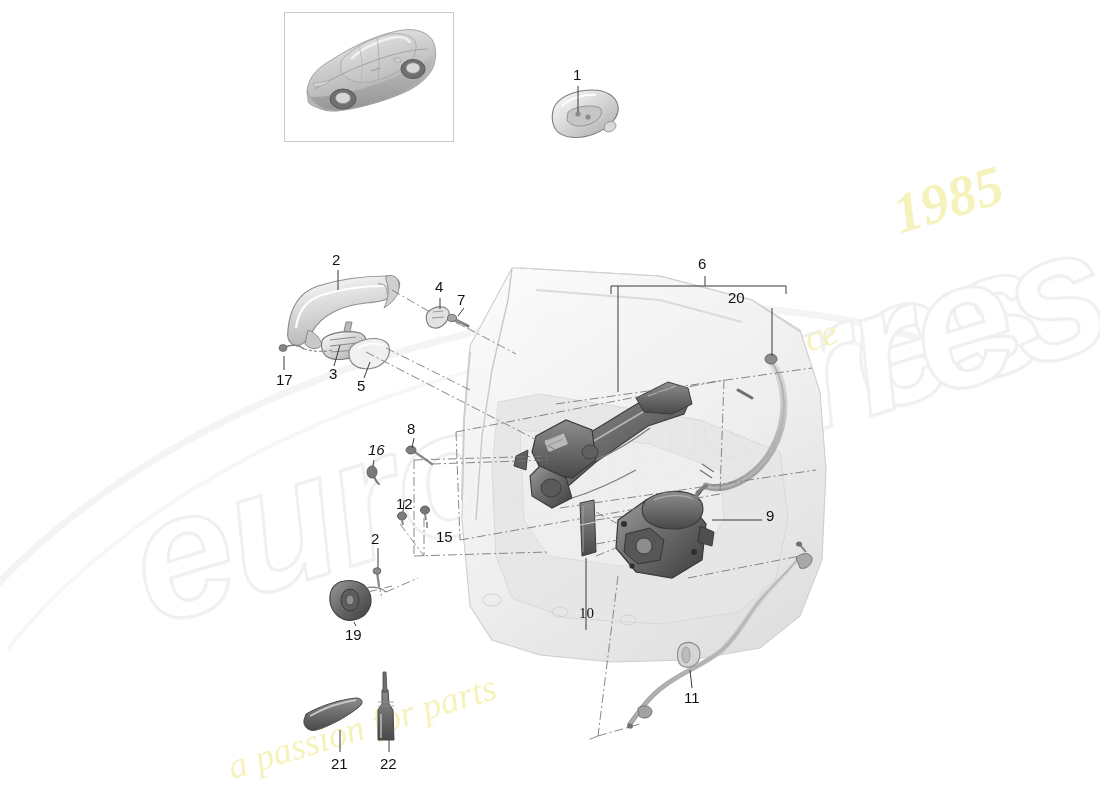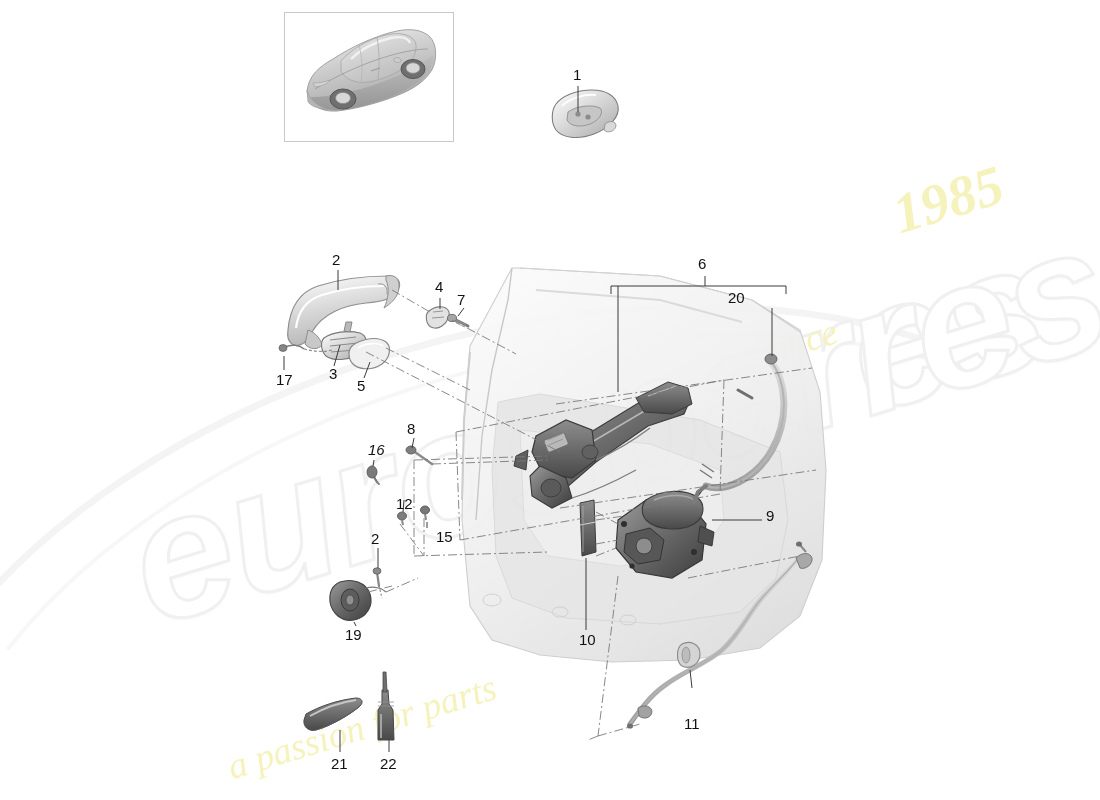--- a/index.html
+++ b/index.html
@@ -500,22 +500,22 @@
   <div>
     <span class="lbl" style="left:573px; top:67px;">1</span>
     <span class="lbl" style="left:332px; top:252px;">2</span>
     <span class="lbl" style="left:329px; top:366px;">3</span>
     <span class="lbl" style="left:435px; top:279px;">4</span>
     <span class="lbl" style="left:357px; top:378px;">5</span>
     <span class="lbl" style="left:698px; top:256px;">6</span>
     <span class="lbl" style="left:457px; top:292px;">7</span>
     <span class="lbl" style="left:407px; top:421px;">8</span>
     <span class="lbl" style="left:766px; top:508px;">9</span>
-    <span class="lbl" style="left:579px; top:632px;">10</span>
-    <span class="lbl" style="left:684px; top:716px;">11</span>
+    <span class="lbl" style="left:579px; top:606px;font-family:Liberation Serif, serif;">10</span>
+    <span class="lbl" style="left:684px; top:690px;">11</span>
     <span class="lbl" style="left:396px; top:484px;margin-top:12px;">12</span>
     <span class="lbl" style="left:345px; top:627px;">19</span>
     <span class="lbl" style="left:371px; top:531px;">2</span>
     <span class="lbl" style="left:436px; top:529px;text-align:center;">15</span>
     <span class="lbl" style="left:368px; top:442px;font-style:italic;">16</span>
     <span class="lbl" style="left:276px; top:372px;">17</span>
     <span class="lbl" style="left:728px; top:290px;">20</span>
     <span class="lbl" style="left:331px; top:756px;">21</span>
     <span class="lbl" style="left:380px; top:756px;">22</span>
   </div>

